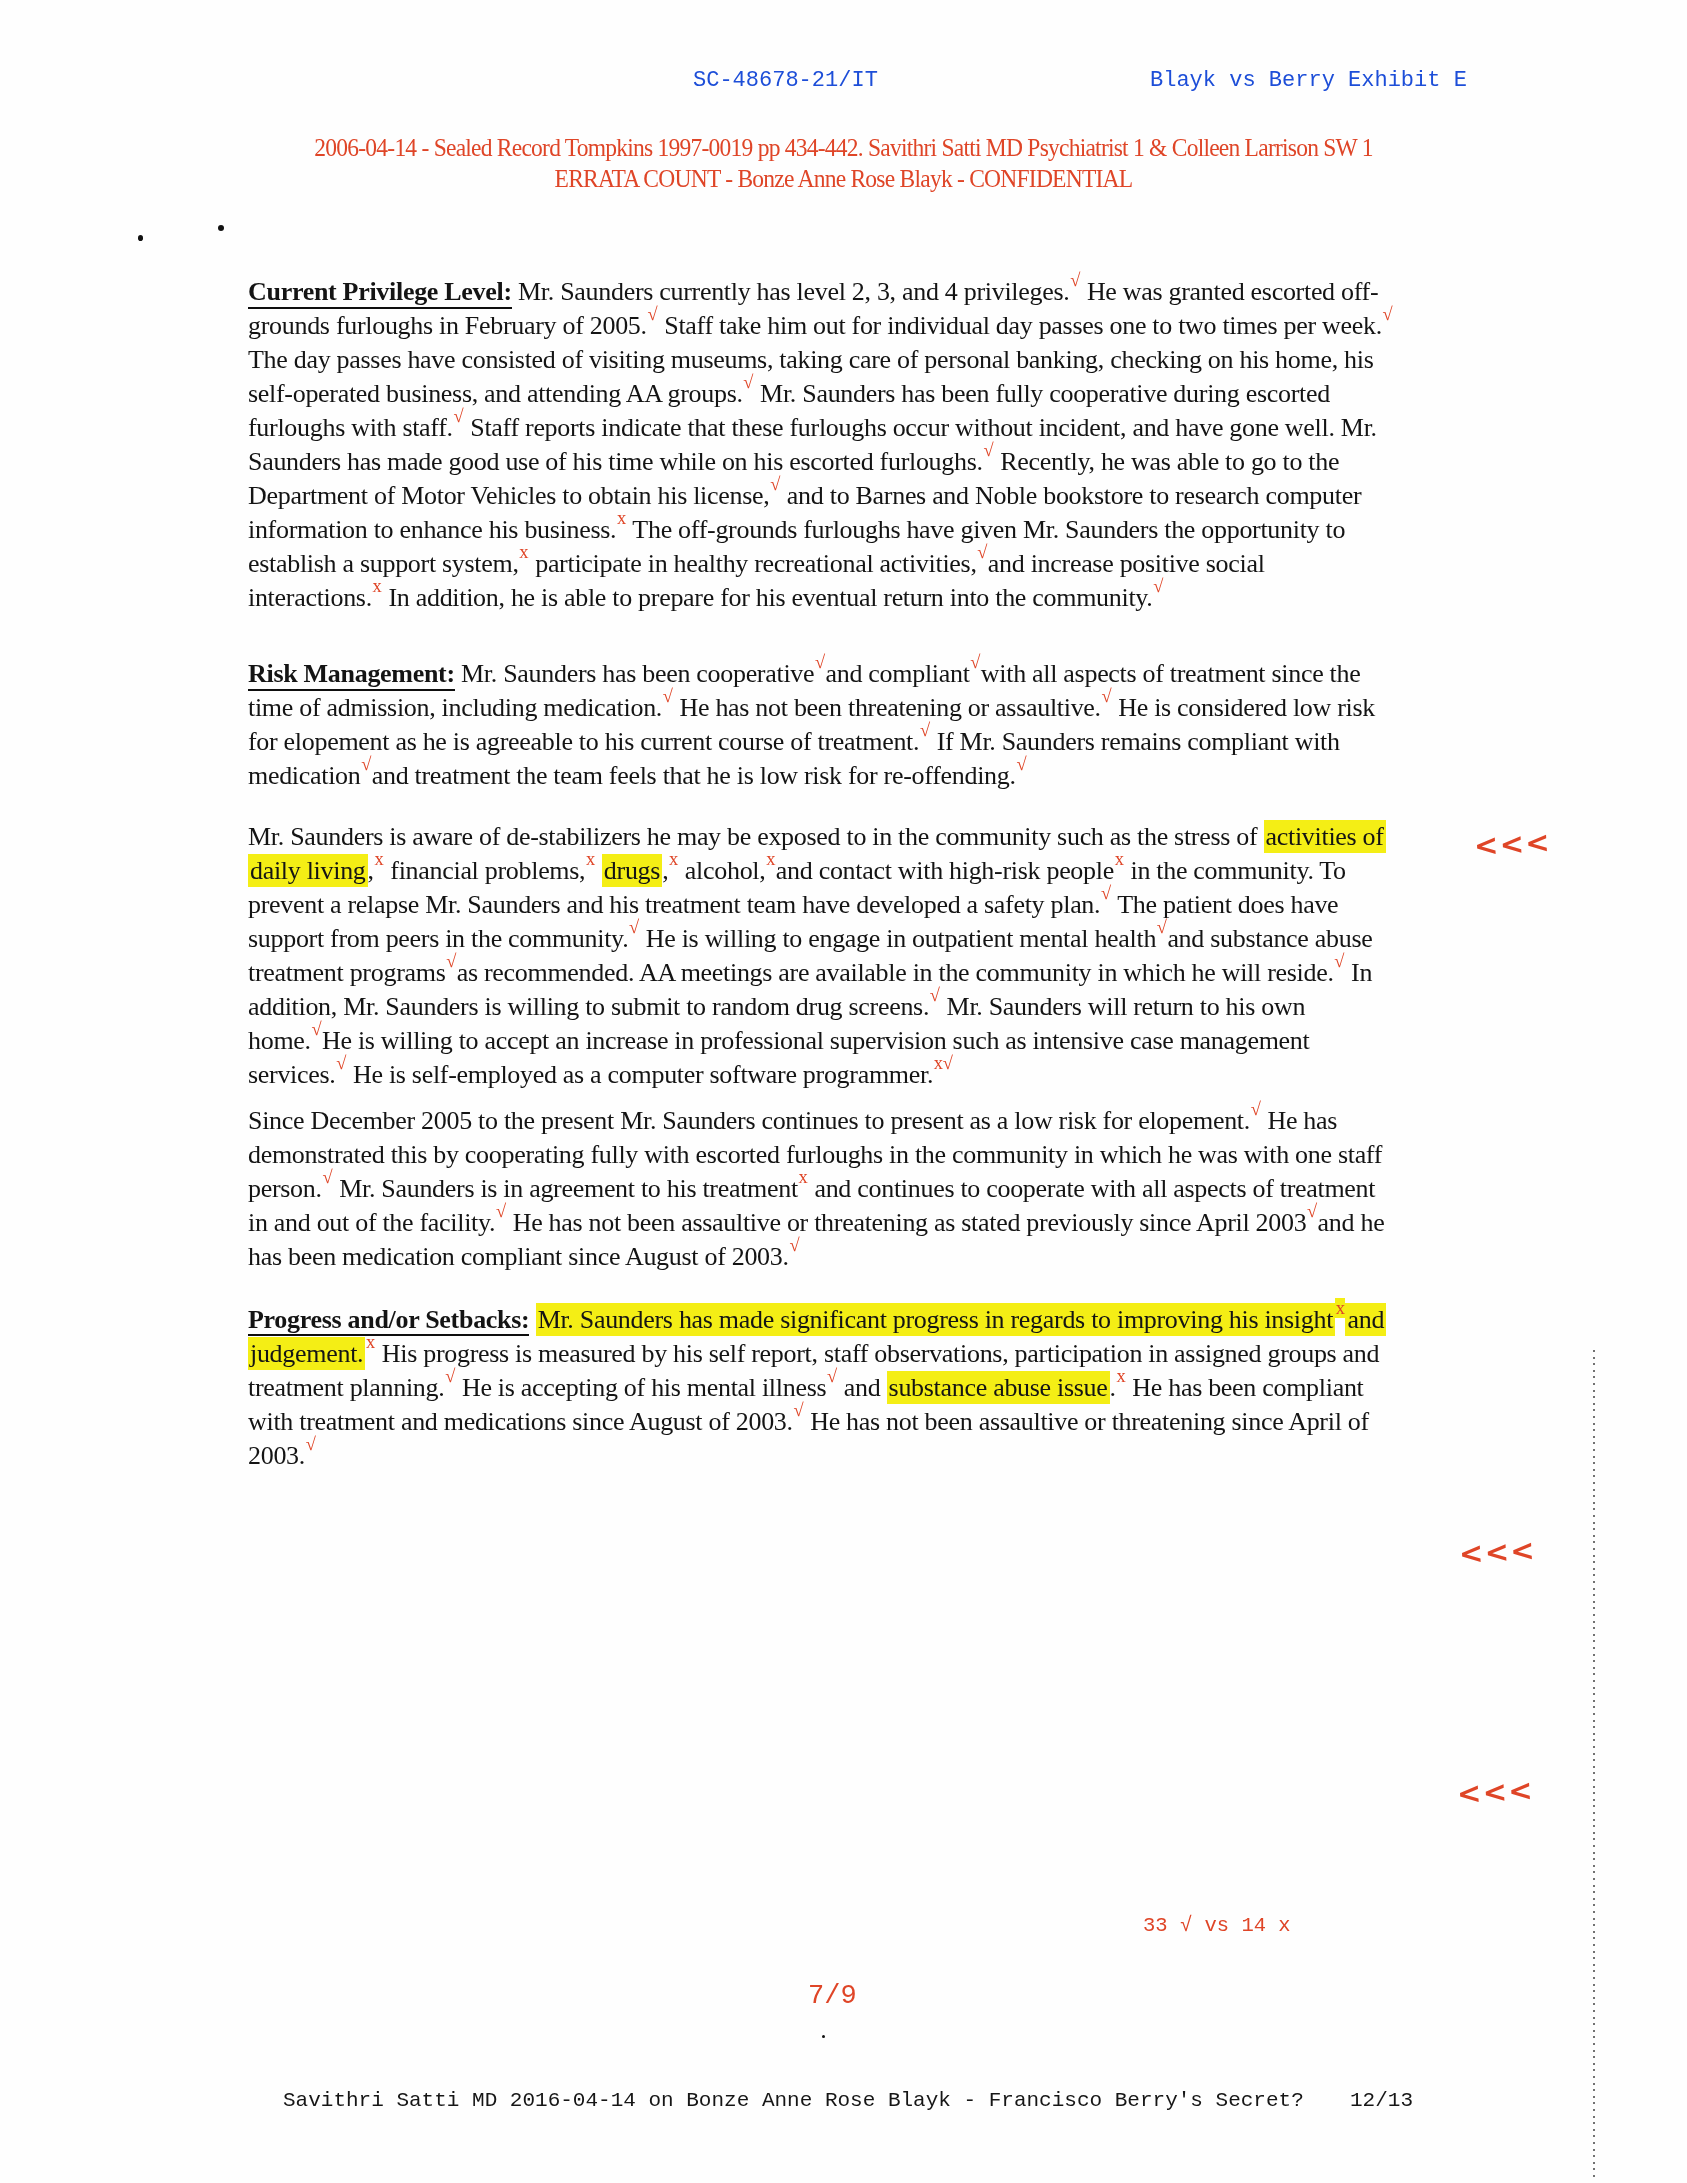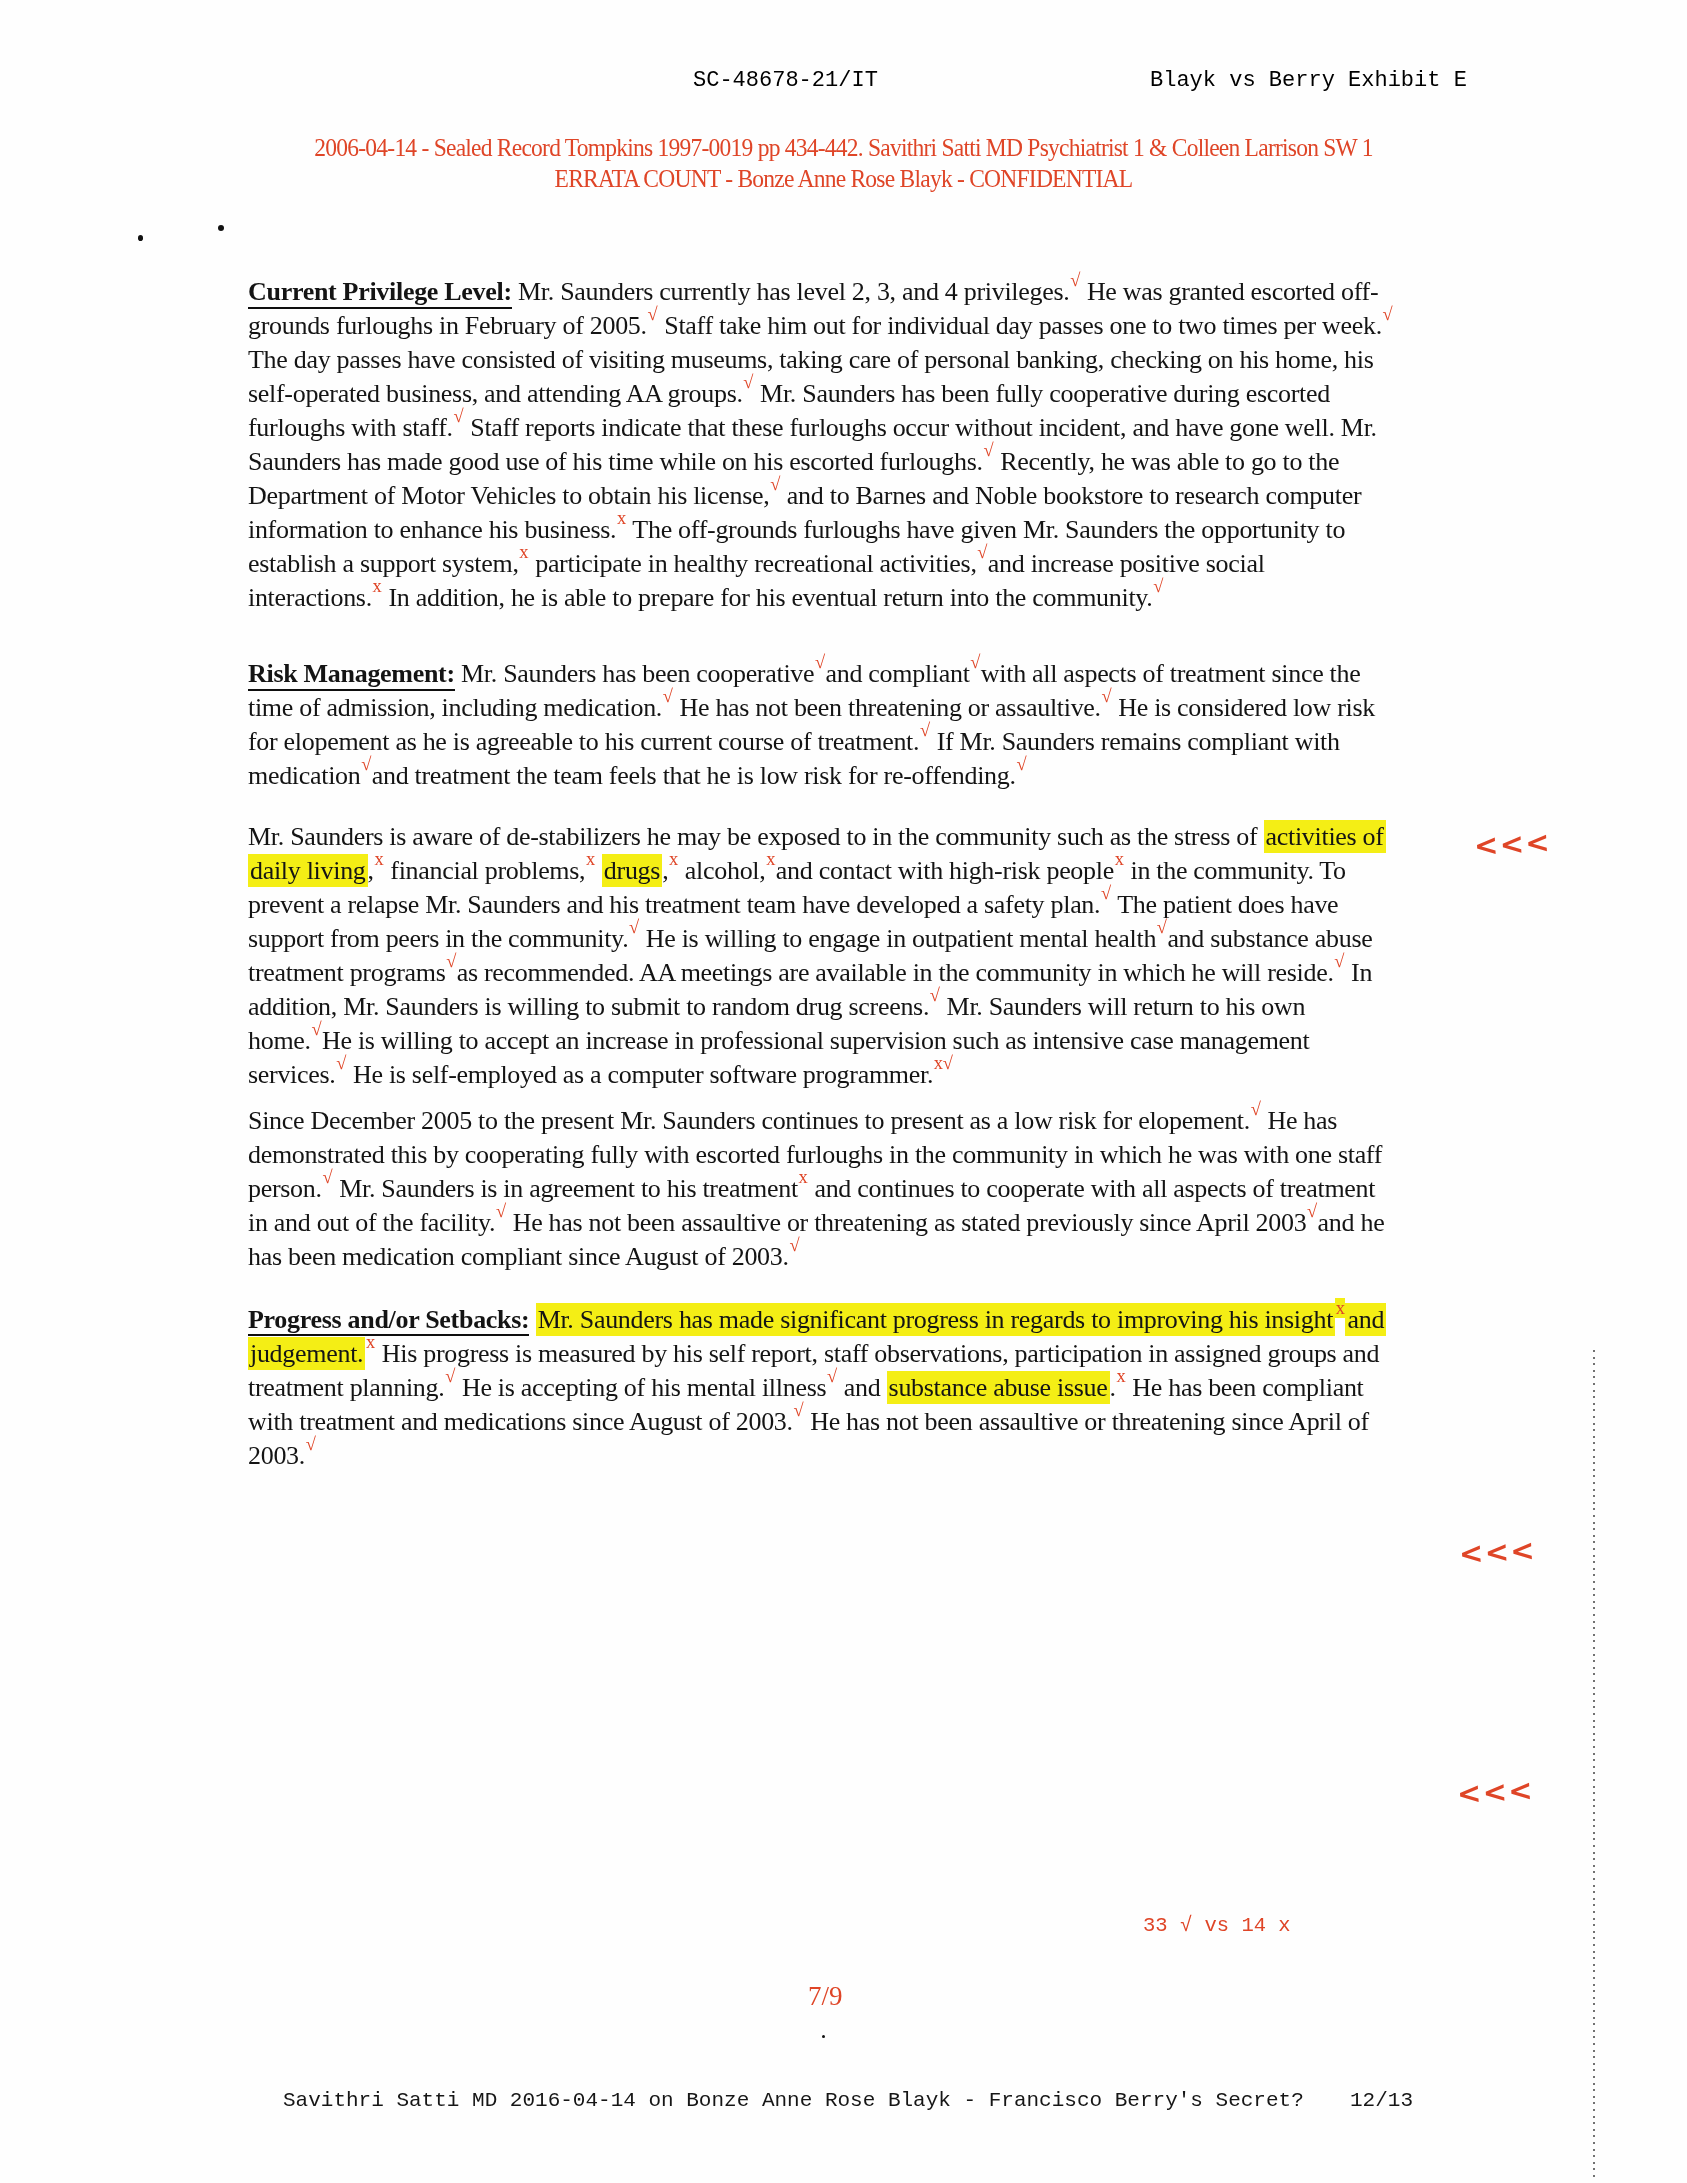--- a/index.html
+++ b/index.html
@@ -8,21 +8,21 @@
     width:1687px;height:2183px;
     background:#fefefe;
     overflow:hidden;
     font-family:"Liberation Serif", serif;
     color:#141414;
   }
   
   .top-header span{
     position:absolute;top:68px;
     font-family:"Liberation Mono", monospace;
-    font-size:22px;letter-spacing:0;color:#000000;white-space:pre;
+    font-size:22px;letter-spacing:0;color:#1d4ed8;white-space:pre;
   }
   .case-number{left:693px;}
   .exhibit-label{left:1150px;}
   
   .red-header{
     position:absolute;top:132px;left:0;width:1687px;
     text-align:center;color:var(--red);
     font-family:"Liberation Serif", serif;
     font-size:24.5px;line-height:31px;letter-spacing:-0.8px;
     transform:scaleX(0.96);
@@ -69,21 +69,21 @@
     transform:rotate(-3deg);
   }
   .errata-summary{
     position:absolute;top:1914px;left:1143px;
     font-family:"Liberation Mono", monospace;
     font-size:20.5px;color:var(--red);white-space:pre;
   }
   .page-number{
     position:absolute;top:1981px;left:808px;
     font-size:27px;color:var(--red);
-    font-family:Liberation Serif, serif;
+    font-family:Liberation Mono, monospace;
   }
   .footer-row span{
     position:absolute;top:2089px;
     font-family:"Liberation Mono", monospace;
     font-size:21px;color:#161616;white-space:pre;
   }
   .footer-text{left:283px;}
   .footer-page{left:1350px;}
   
   .dotted-line{

